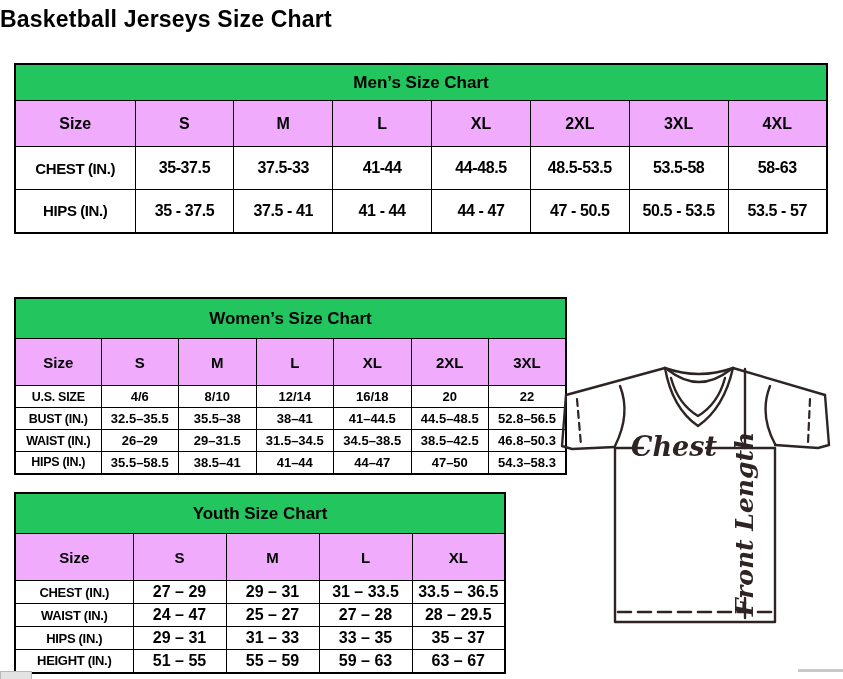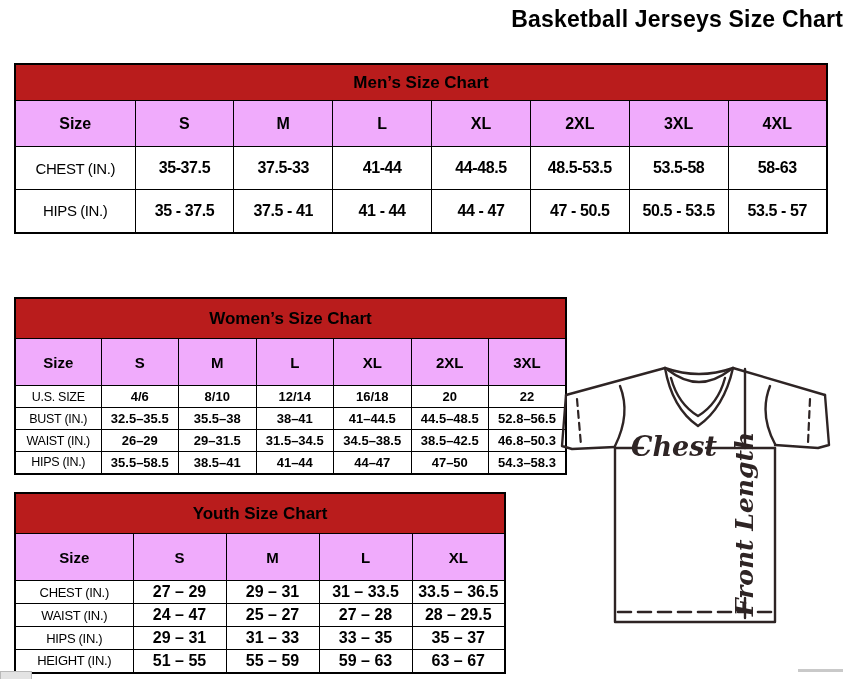--- a/index.html
+++ b/index.html
@@ -3,36 +3,36 @@
 <meta charset="utf-8">
 <style>
   html,body { margin:0; padding:0; }
   body {
     width:843px; height:679px; background:#ffffff;
     font-family:"Liberation Sans", sans-serif; color:#000;
     position:relative; overflow:hidden;
   }
   .page-title {
     position:absolute; left:0; top:6px; width:843px;
-    text-align:right; font-size:23px; font-weight:bold; letter-spacing:0.2px;
+    text-align:left; font-size:23px; font-weight:bold; letter-spacing:0.2px;
   }
   table.size-table {
     position:absolute; border-collapse:collapse; table-layout:fixed;
     border:2px solid #000; background:#fff;
   }
   table.size-table th, table.size-table td {
     border:1px solid #000; text-align:center; vertical-align:middle;
     padding:0 2px; overflow:hidden; white-space:nowrap;
   }
   th.band {
-    background:#b91c1c; font-size:17px; font-weight:bold;
+    background:#22c55e; font-size:17px; font-weight:bold;
     border-bottom:1px solid #000;
   }
   th.col { font-weight:bold; background:#f0abfc; }
-  td.lbl { font-weight:normal; }
+  td.lbl { font-weight:bold; }
   td.val { font-weight:bold; }
 
   
   .tbl-men { left:14px; top:63px; width:814px; }
   .tbl-men th.band { height:35px; }
   .tbl-men thead tr:nth-child(2) { height:46px; }
   .tbl-men tbody tr { height:43px; }
   .tbl-men th.col { font-size:16px; }
   .tbl-men td.lbl { font-size:15px; letter-spacing:-0.4px; }
   .tbl-men td.val { font-size:16px; letter-spacing:-0.4px;border-radius:11px; }

